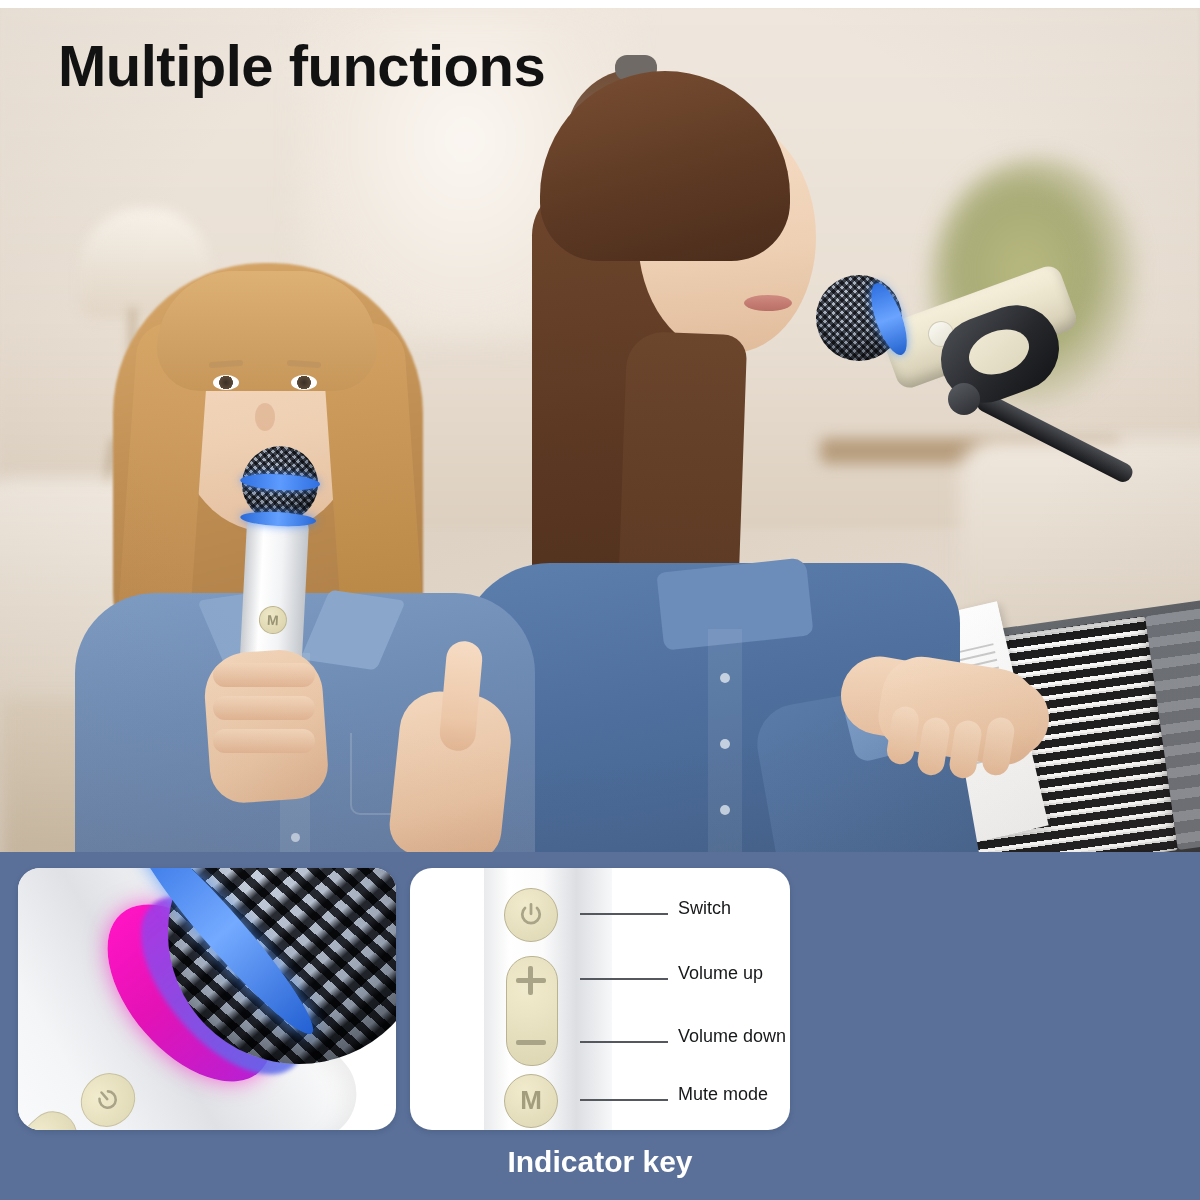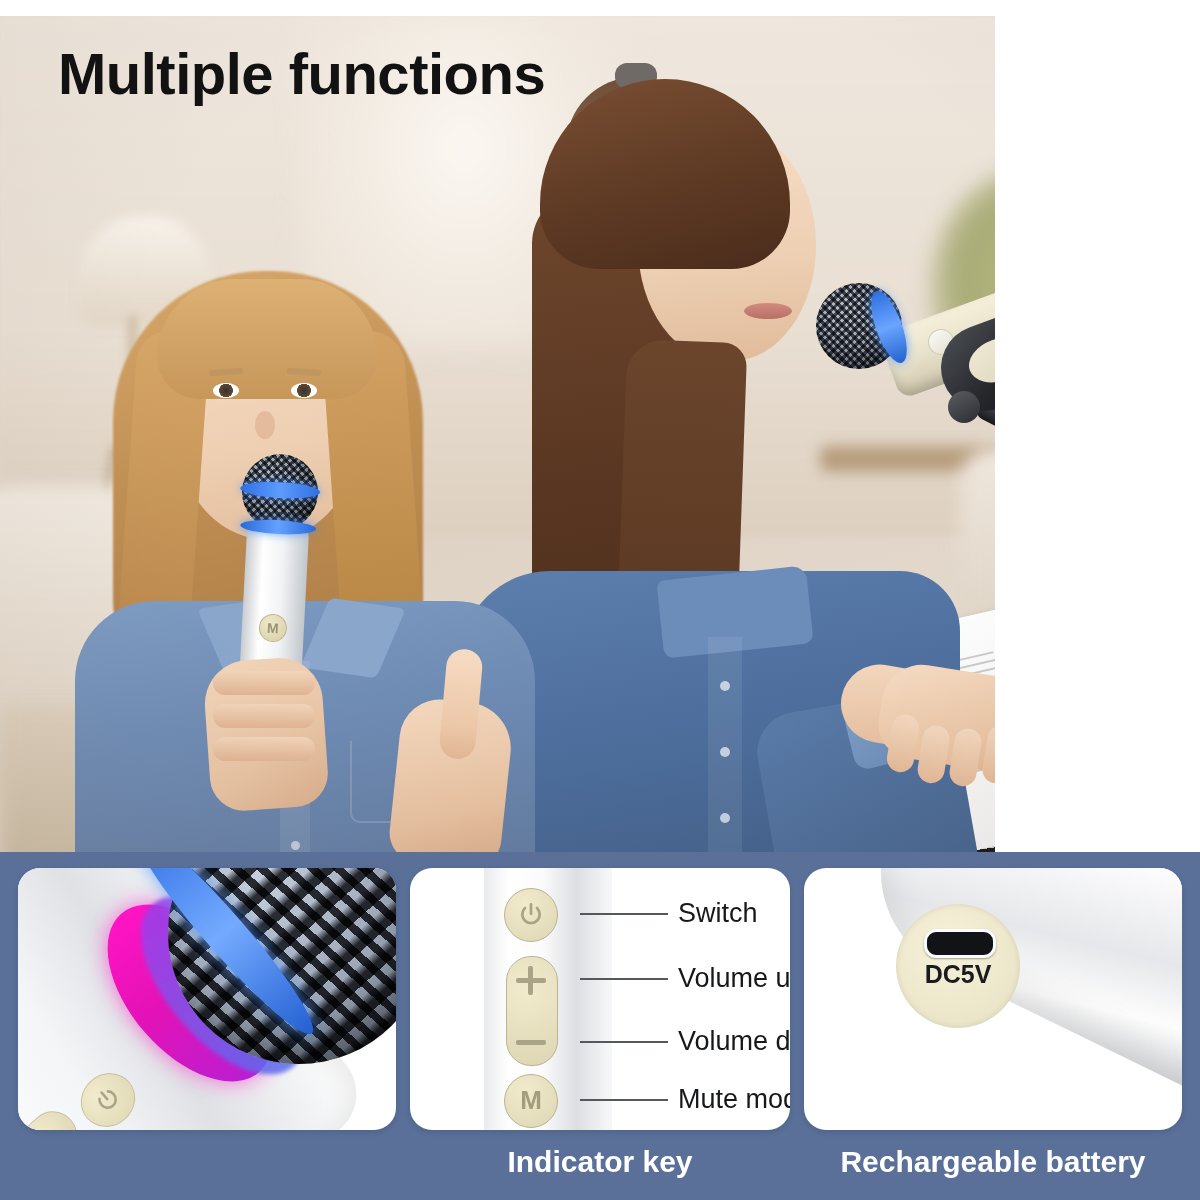--- a/index.html
+++ b/index.html
@@ -4,21 +4,21 @@
 <style>
   html,body{margin:0;padding:0;}
   body{
     width:1200px;height:1200px;overflow:hidden;
     font-family:"Liberation Sans", sans-serif;
     background:#fff;
   }
   .page{position:relative;width:1200px;height:1200px;overflow:hidden;}
 
   
-  .hero{position:absolute;left:0;top:16px;width:995px;height:856px;overflow:hidden;
+  .hero{position:absolute;left:0;top:8px;width:1200px;height:856px;overflow:hidden;
         background:linear-gradient(165deg,#efe6dc 0%,#e8ddd1 25%,#ded2c4 55%,#e9e0d5 100%);}
 
   
   .bg-wall{position:absolute;left:0;top:0;width:1200px;height:520px;
     background:linear-gradient(180deg,#efe7de 0%,#e9dfd3 60%,#ddd0c0 100%);filter:blur(2px);}
   .bg-window{position:absolute;left:300px;top:0;width:330px;height:330px;
     background:radial-gradient(ellipse at 50% 40%,#fbf7f2 0%,#f0e8de 60%,rgba(235,224,212,0) 100%);
     filter:blur(14px);}
   .bg-lamp-shade{position:absolute;left:80px;top:200px;width:130px;height:110px;border-radius:60px 60px 14px 14px;
     background:linear-gradient(180deg,#f7f2ea,#e2d6c6);filter:blur(6px);}
@@ -253,21 +253,21 @@
     border:1.6px solid #b9b392;}
   .fk-pw{left:94px;top:20px;width:52px;height:52px;border-radius:50%;}
   .fk-rock{left:96px;top:88px;width:50px;height:108px;border-radius:25px;}
   .fk-mu{left:94px;top:206px;width:52px;height:52px;border-radius:50%;
     font:600 26px/50px "Liberation Sans",sans-serif;color:#a39d7e;text-align:center;}
   .fk-plus,.fk-minus{position:absolute;background:#a9a487;border-radius:2px;}
   .fk-plus-h{left:106px;top:110px;width:30px;height:5px;}
   .fk-plus-v{left:118px;top:98px;width:5px;height:29px;}
   .fk-minus-h{left:106px;top:172px;width:30px;height:5px;}
   .fk-line{position:absolute;height:2px;background:#54585e;}
-  .fk-label{position:absolute;font-size:27px;color:#17181a;white-space:nowrap;}
+  .fk-label{position:absolute;font-size:18px;color:#17181a;white-space:nowrap;}
 
   
   .rb-body{position:absolute;left:66px;top:-58px;width:430px;height:216px;border-radius:108px 40px 40px 108px;
     transform:rotate(26deg);
     background:linear-gradient(168deg,#ffffff 0%,#fbfbfc 30%,#e6e7ea 58%,#fdfdfd 78%,#d7d9dd 100%);
     box-shadow:inset -12px -18px 34px rgba(0,0,0,.10);}
   .rb-pad{position:absolute;left:92px;top:36px;width:124px;height:124px;border-radius:50%;
     background:radial-gradient(circle at 42% 34%,#f6f1d9,#e7e0c2);
     box-shadow:inset 0 0 6px rgba(0,0,0,.10);}
   .rb-port{position:absolute;left:28px;top:25px;width:66px;height:23px;border-radius:12px;
@@ -434,23 +434,15 @@
       <div class="fk-line" style="left:170px;top:173px;width:88px;"></div>
       <div class="fk-line" style="left:170px;top:231px;width:88px;"></div>
 
       <div class="fk-label" style="left:268px;top:30px;">Switch</div>
       <div class="fk-label" style="left:268px;top:95px;">Volume up</div>
       <div class="fk-label" style="left:268px;top:158px;">Volume down</div>
       <div class="fk-label" style="left:268px;top:216px;">Mute mode</div>
     </div>
     <div class="caption c2">Indicator key</div>
 
-    <div class="panel p3">
-      <div class="rb-body"></div>
-      <div class="rb-pad">
-        <div class="rb-port"></div>
-        <div class="rb-dc">DC5V</div>
-      </div>
-    </div>
-    <div class="caption c3">Rechargeable battery</div>
 
   </div>
 </div>
 
 </body></html>

